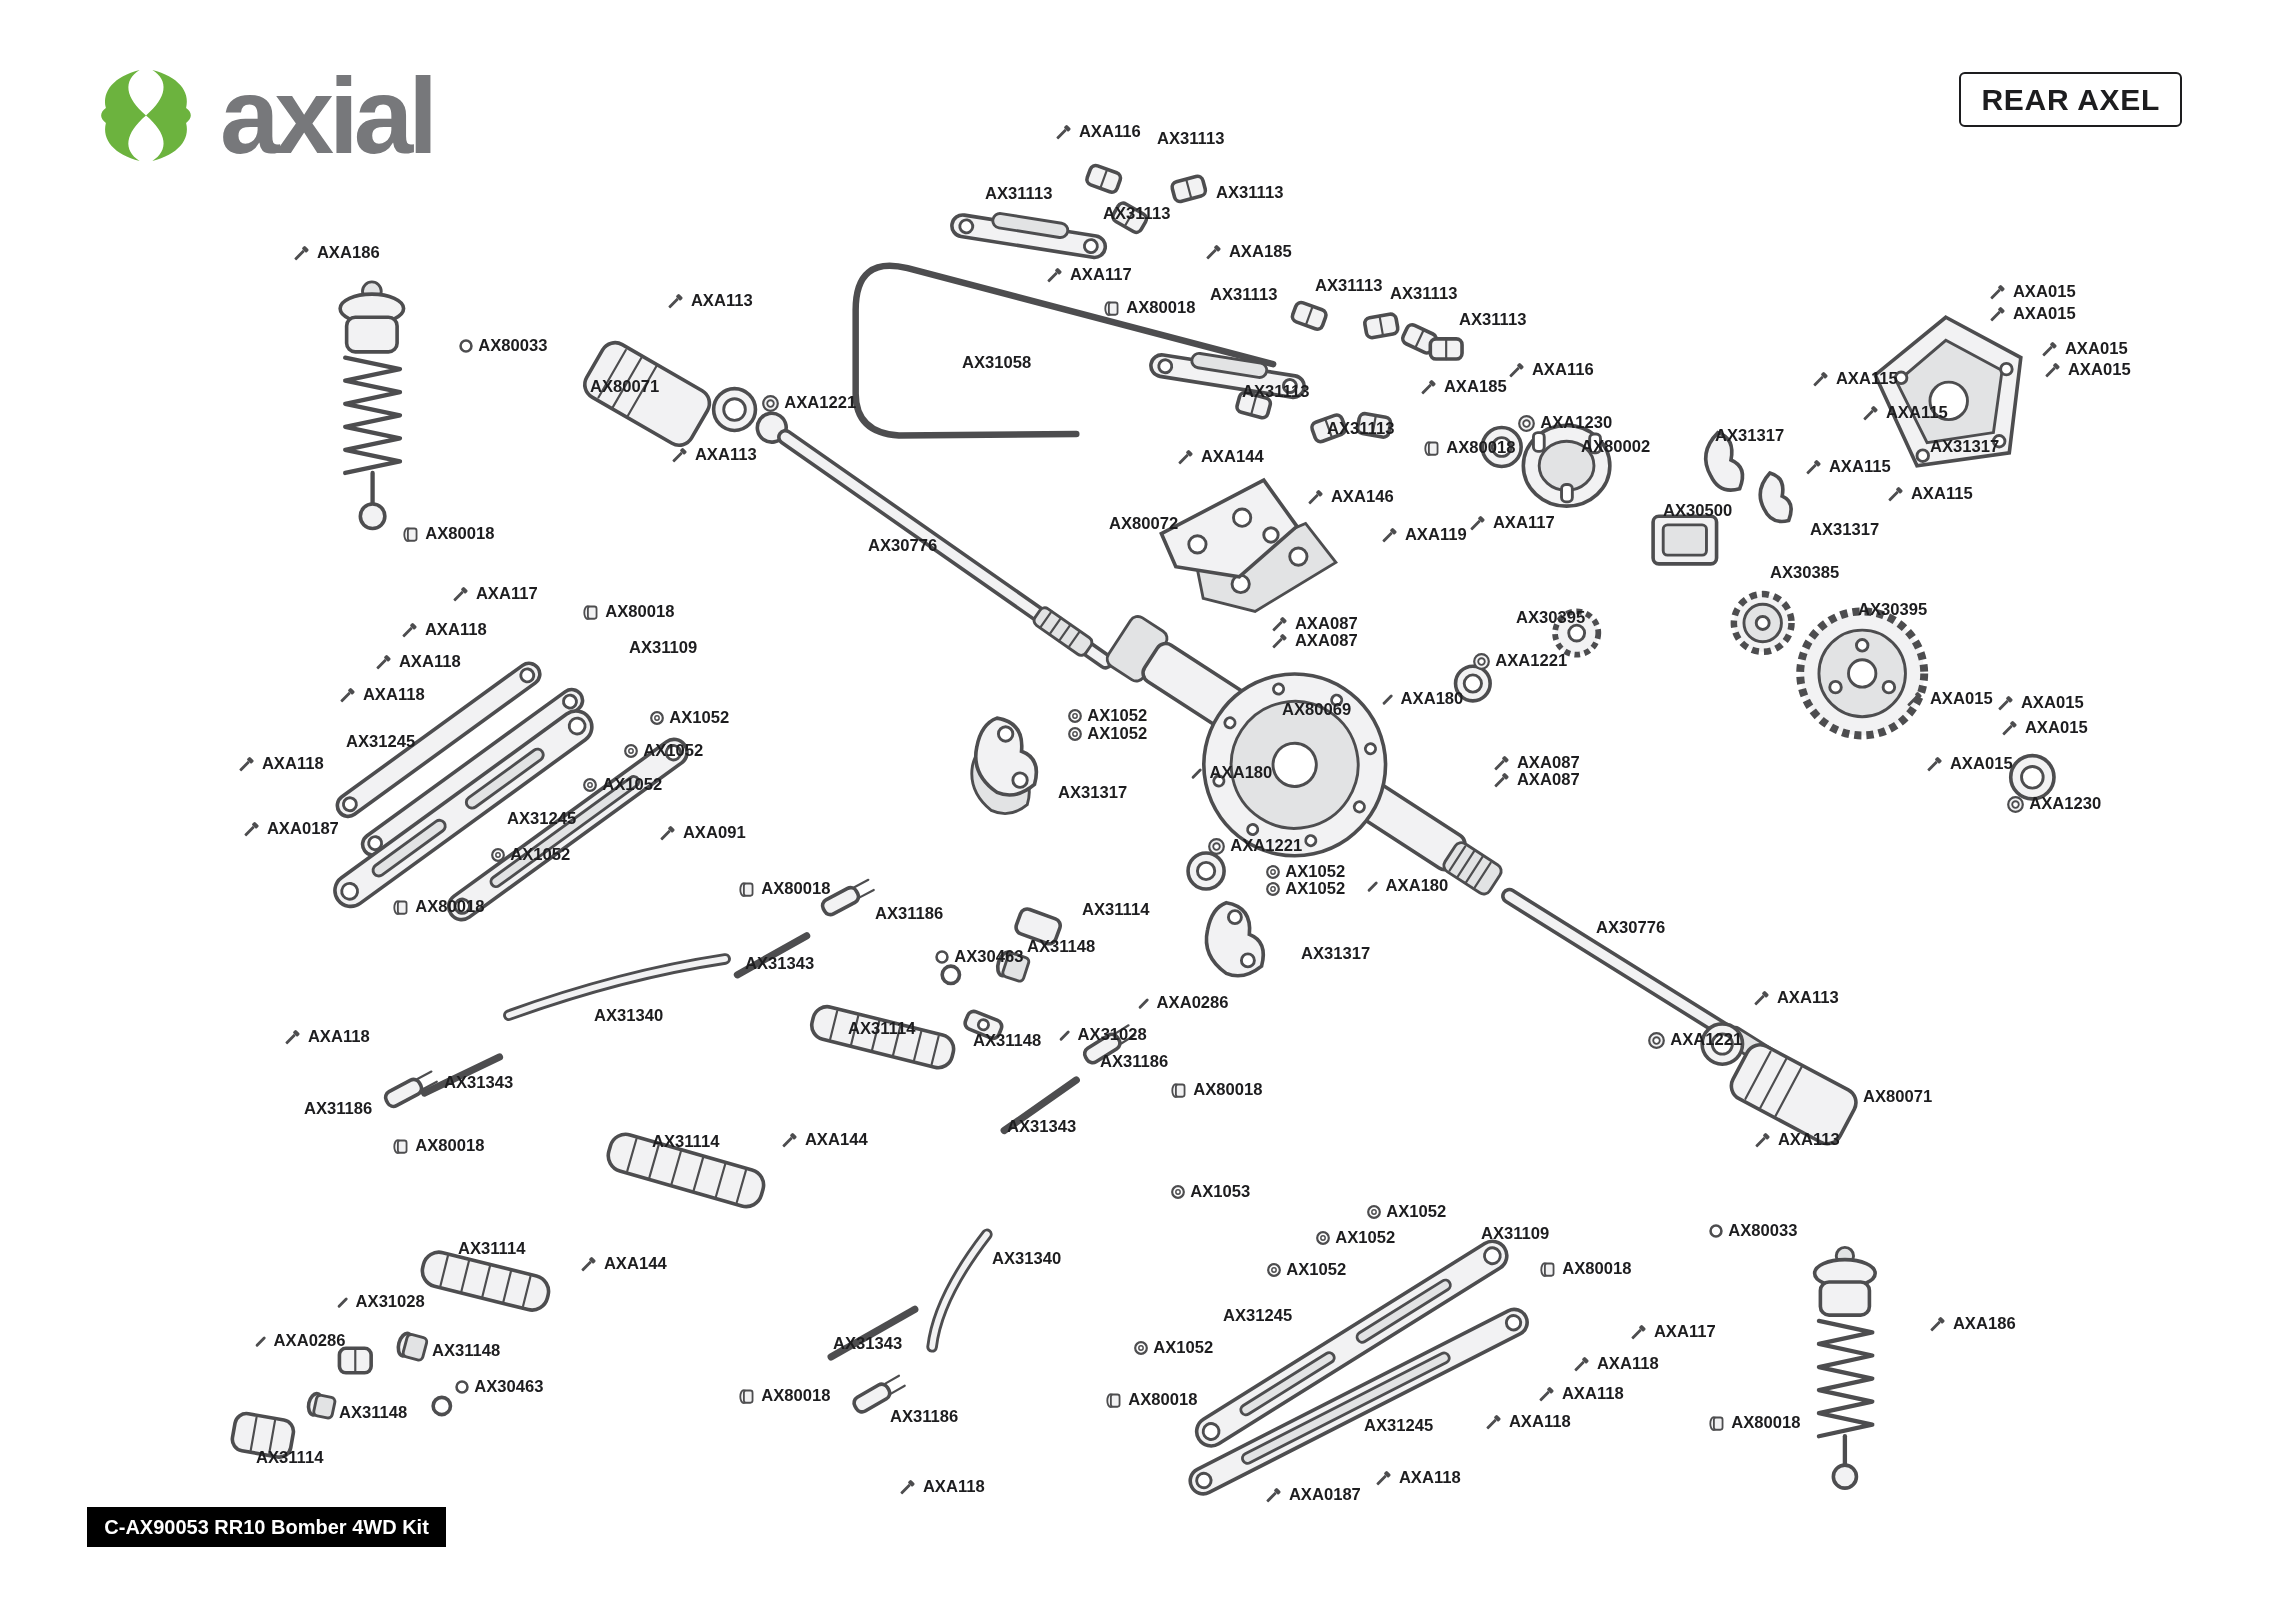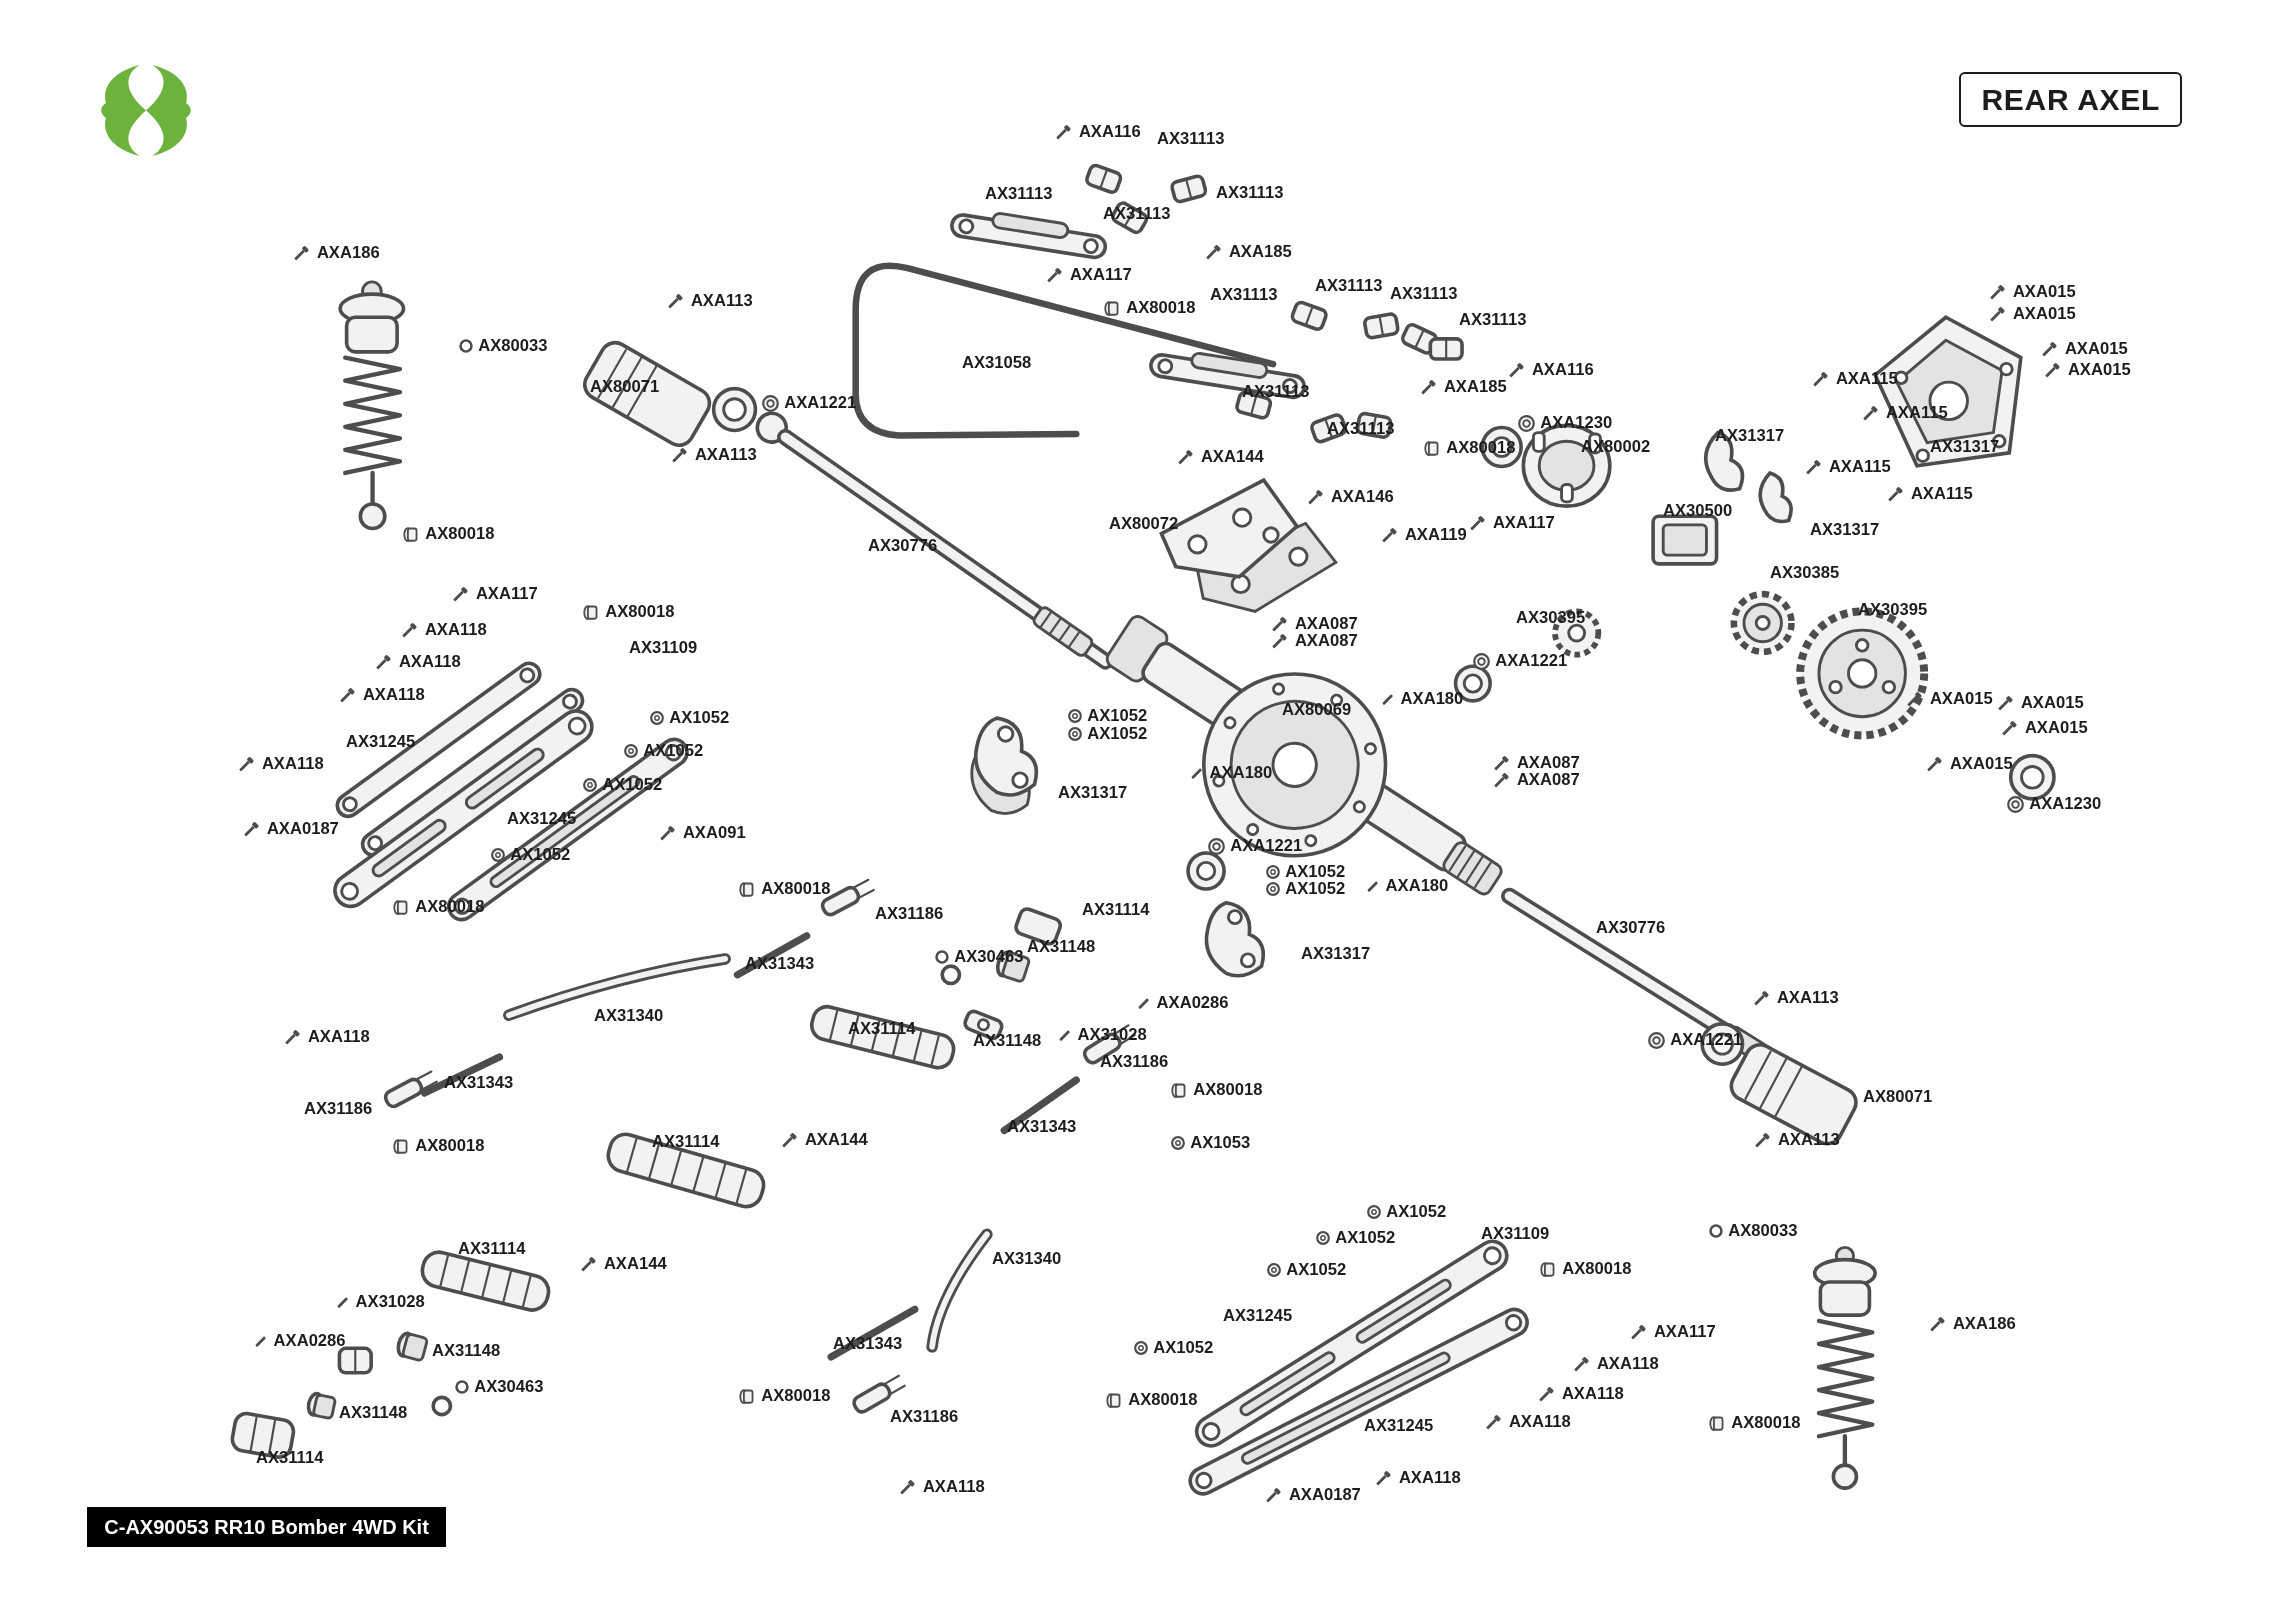--- a/index.html
+++ b/index.html
@@ -393,20 +393,21 @@
   </g>
 </svg>
 
 <div class="logo">
   <span>
     <svg width="108" height="95" viewBox="0 0 100 90">
       <path fill="#6CB33E" d="M50,45 C30,28 28,12 44,2 C20,8 8,22 12,38 C6,42 6,48 12,52 C8,68 20,82 44,88 C28,78 30,62 50,45 Z"></path>
       <path fill="#6CB33E" d="M50,45 C70,28 72,12 56,2 C80,8 92,22 88,38 C94,42 94,48 88,52 C92,68 80,82 56,88 C72,78 70,62 50,45 Z"></path>
     </svg>
   </span>
+  <span class="logo-text">axial</span>
 </div>
 
 <div class="page-tag">REAR AXEL</div>
 
 <div id="labels">
     <div class="plabel" style="left: 1036px; top: 121px;">
       <span class="glyph">
         <svg width="21.6" height="21.6" viewBox="0 0 30 30">
           <g transform="rotate(-45 15 15)" fill="#4d4d4f">
             <rect x="2" y="13" width="17" height="4" rx="1"></rect>
@@ -1183,21 +1184,21 @@
     </div>
     <div class="plabel" style="left: 1153px; top: 1082px;">
       <span class="glyph">
         <svg width="19" height="17.3" viewBox="0 0 26 24">
           <ellipse cx="8" cy="12" rx="5" ry="9" fill="#f2f2f3" stroke="#4d4d4f" stroke-width="2.5"></ellipse>
           <rect x="8" y="3.5" width="12" height="17" rx="3" fill="#f2f2f3" stroke="#4d4d4f" stroke-width="2.5"></rect>
         </svg>
       </span>
       <span>AX80018</span>
     </div>
-    <div class="plabel" style="left: 1153px; top: 1135px;">
+    <div class="plabel" style="left: 1153px; top: 1184px;">
       <span class="glyph">
         <svg width="16" height="16" viewBox="0 0 22 22">
           <circle cx="11" cy="11" r="8" fill="none" stroke="#4d4d4f" stroke-width="3"></circle>
           <circle cx="11" cy="11" r="3" fill="none" stroke="#4d4d4f" stroke-width="2"></circle>
         </svg>
       </span>
       <span>AX1053</span>
     </div>
     <div class="plabel" style="left: 1734px; top: 987px;">
       <span class="glyph">

